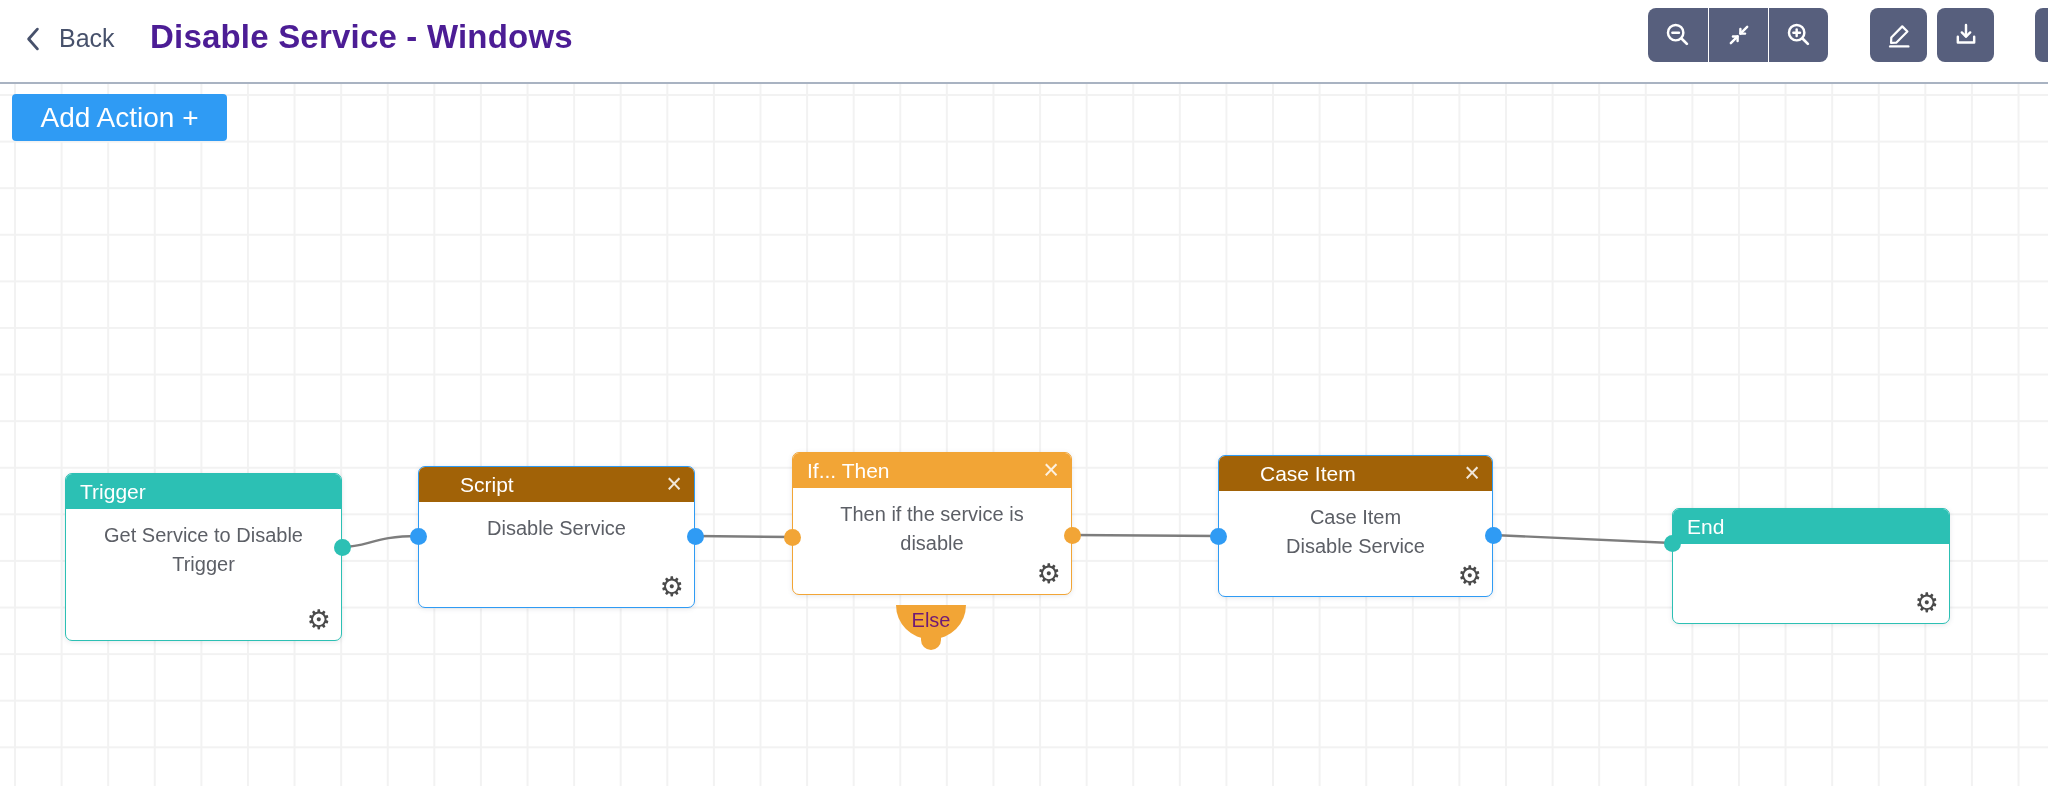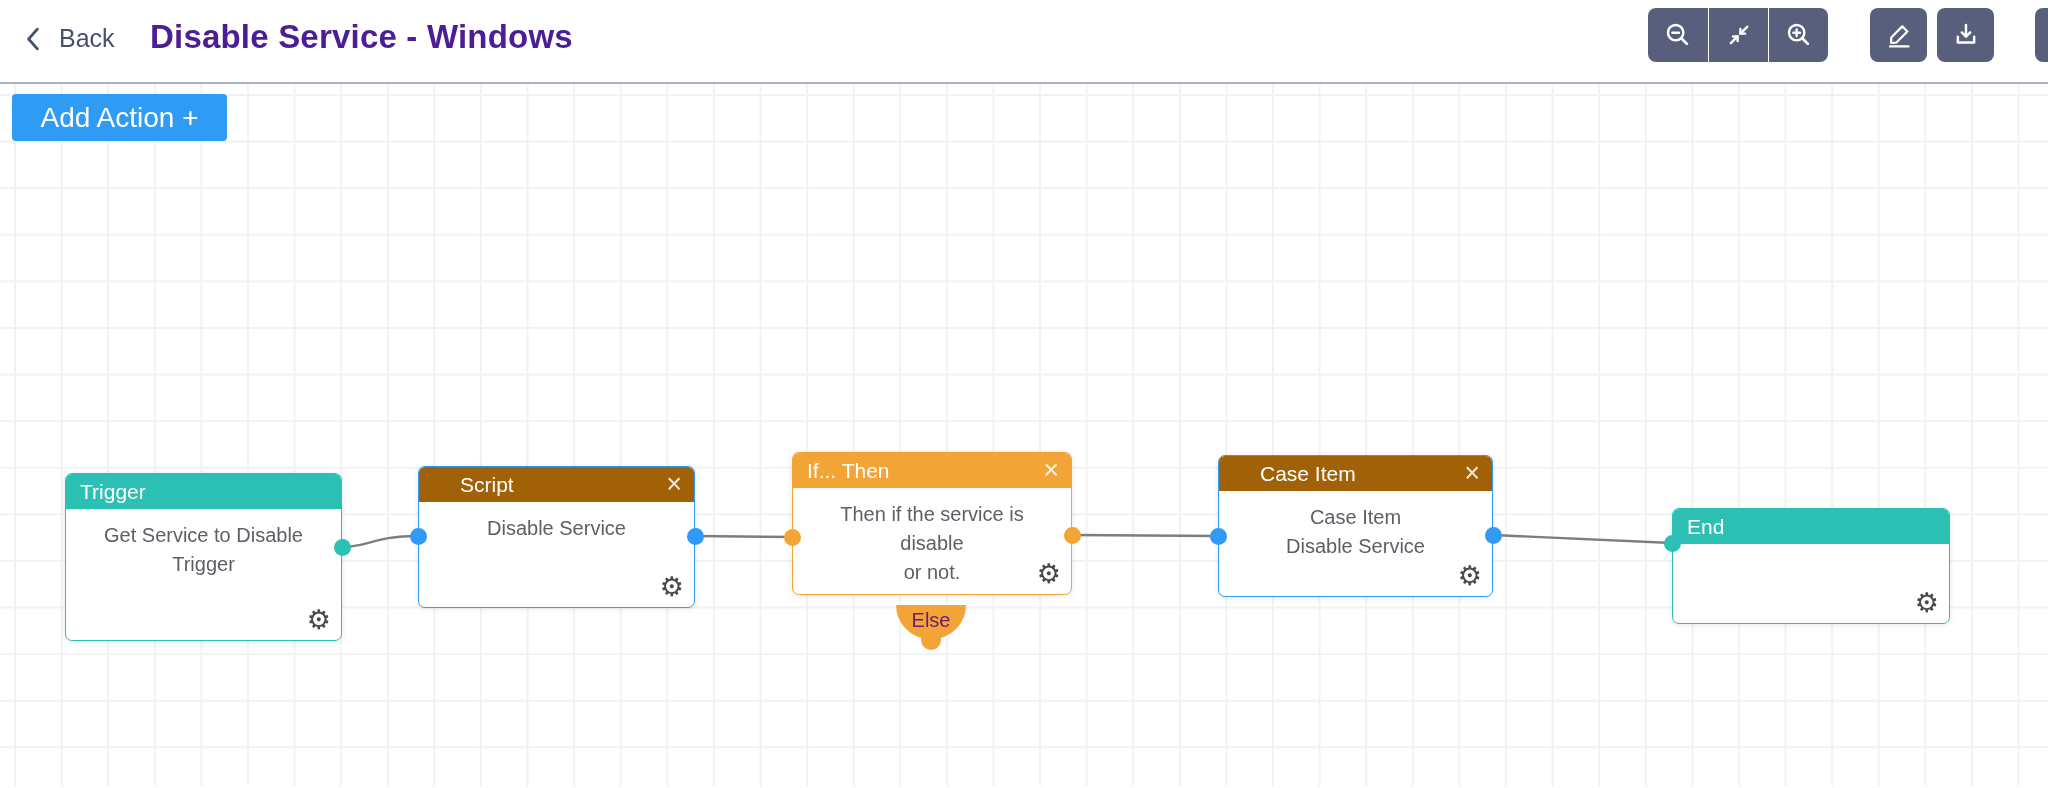--- a/index.html
+++ b/index.html
@@ -169,21 +169,20 @@
     <span class="gear">⚙</span>
   </div>
 
   <div class="node node--orange node-ifthen">
     <div class="node-header hdr--orange">
       <span class="title">If... Then</span>
       <span class="close-x">×</span>
     </div>
     <div class="node-body">
       <div>Then if the service is disable</div>
-      <div>or not.</div>
     </div>
     <span class="gear">⚙</span>
   </div>
   <div class="else-bump">Else</div>
   <div class="else-nub"></div>
 
   <div class="node node--blue node-case">
     <div class="node-header hdr--blue">
       <span class="title">Case Item</span>
       <span class="close-x">×</span>

